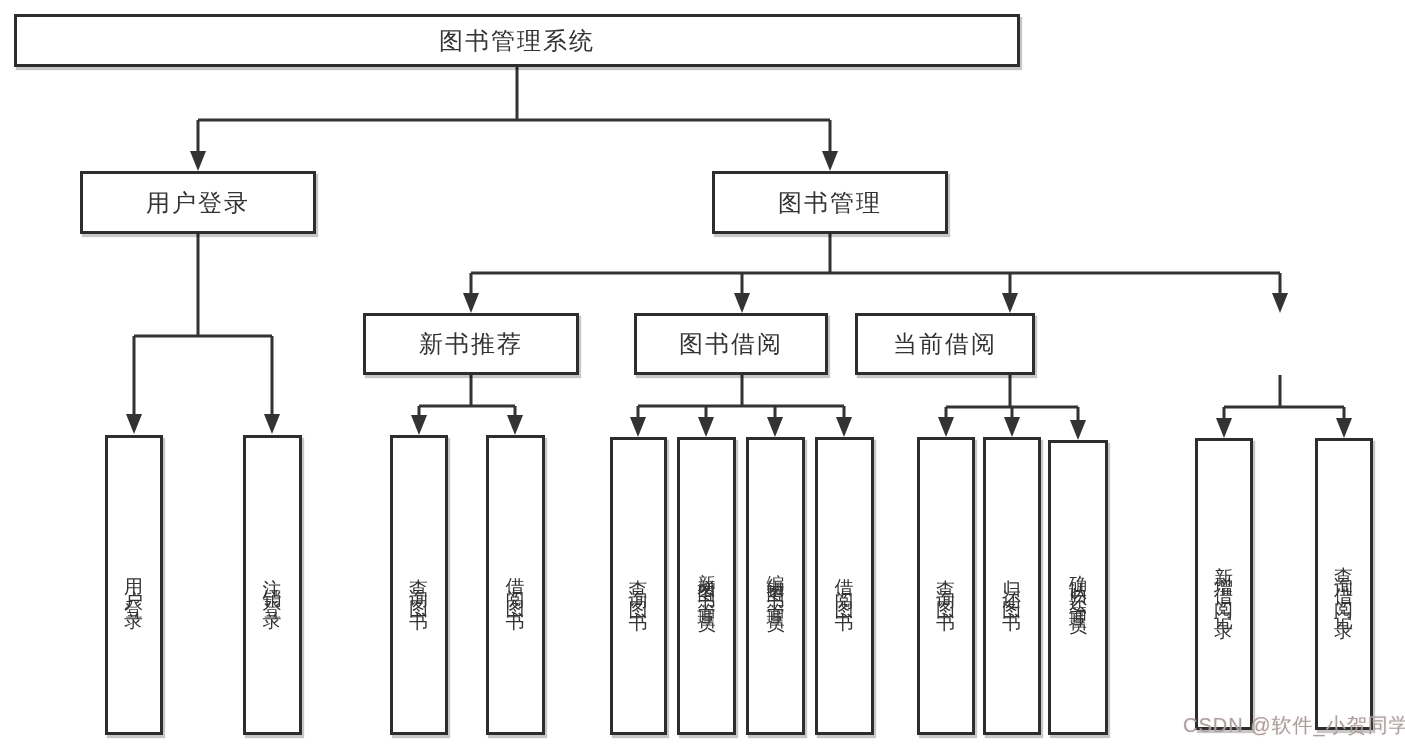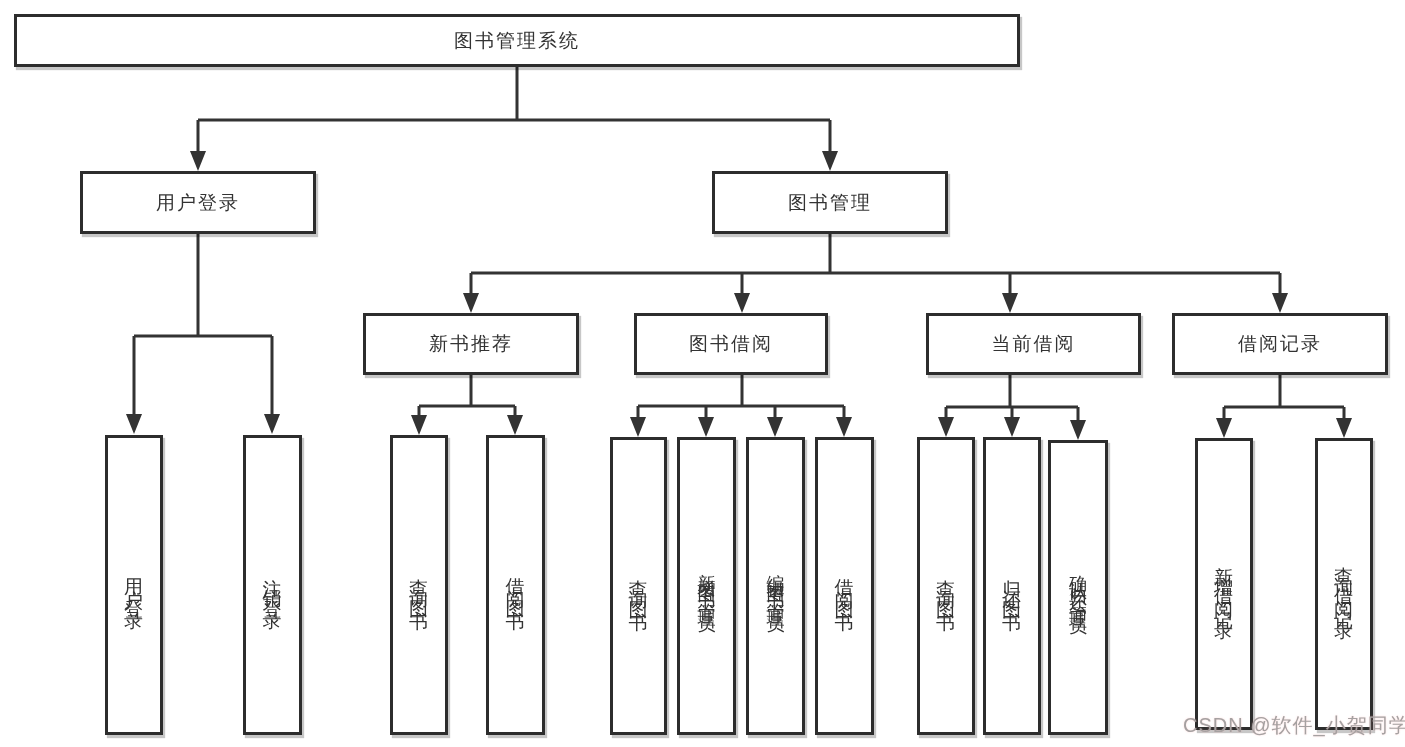--- a/index.html
+++ b/index.html
@@ -18,21 +18,21 @@
     background:#ffffff;
     border:3px solid #2d2d2d;
     box-shadow:2px 3px 1px rgba(0,0,0,0.22);
     display:flex;
     align-items:center;
     justify-content:center;
     z-index:2;
     color:#333333;
   }
   .hnode{
-    font-size:19px;
+    font-size:24px;
     letter-spacing:2px;
     white-space:nowrap;
   }
   .vnode{
     writing-mode:vertical-rl;
     text-orientation:upright;
     font-size:19px;
     letter-spacing:11px;
     line-height:1;
   }
@@ -104,22 +104,21 @@
     </g>
   </svg>
 
   <div class="node hnode" style="left:14px;top:14px;width:1006px;height:53px">图书管理系统</div>
 
   <div class="node hnode" style="left:80px;top:171px;width:236px;height:63px">用户登录</div>
   <div class="node hnode" style="left:363px;top:313px;width:216px;height:62px">新书推荐</div>
 
   <div class="node hnode" style="left:712px;top:171px;width:236px;height:63px">图书管理</div>
   <div class="node hnode" style="left:634px;top:313px;width:194px;height:62px">图书借阅</div>
-  <div class="node hnode" style="left:926px;top:313px;width:215px;height:62px">当前借阅</div>
-  <div class="node hnode" style="left:1172px;top:313px;width:216px;height:62px">借阅记录</div>
+  <div class="node hnode" style="left:855px;top:313px;width:180px;height:62px">当前借阅</div>
 
   <div class="node vnode" style="left:105px;top:435px;width:58px;height:300px">用户登录</div>
   <div class="node vnode" style="left:243px;top:435px;width:59px;height:300px">注销登录</div>
 
   <div class="node vnode" style="left:390px;top:435px;width:58px;height:300px">查询图书</div>
   <div class="node vnode" style="left:486px;top:435px;width:59px;height:300px">借阅图书</div>
 
   <div class="node vnode" style="left:610px;top:437px;width:57px;height:298px">查询图书</div>
   <div class="node vnode dense" style="left:677px;top:437px;width:59px;height:298px">新增图书（管理员）</div>
   <div class="node vnode dense" style="left:746px;top:437px;width:59px;height:298px">编辑图书（管理员）</div>

